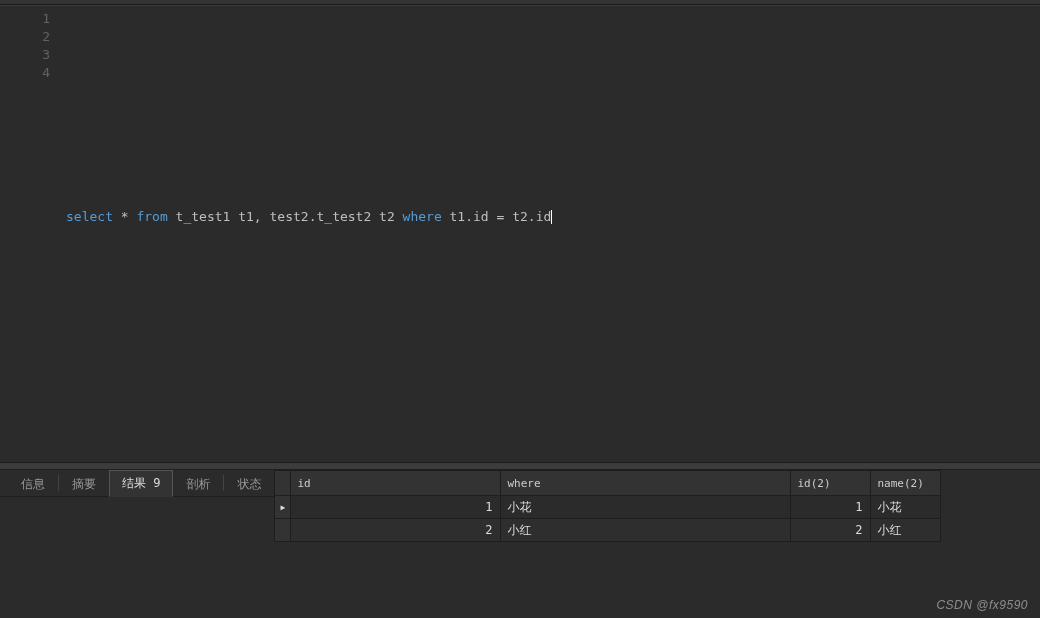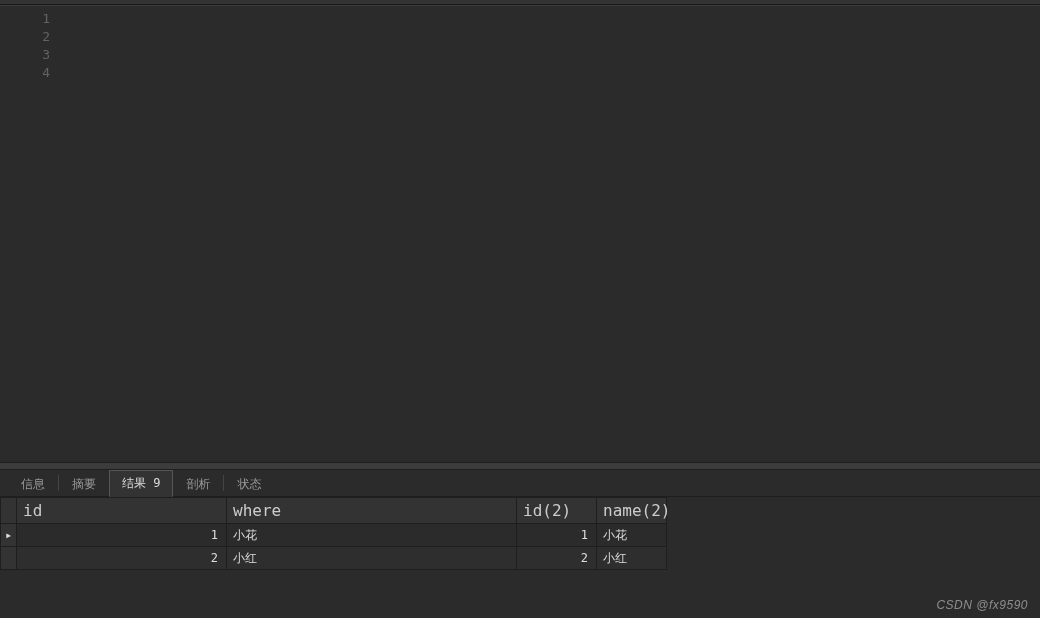--- a/index.html
+++ b/index.html
@@ -7,28 +7,28 @@
   .top-strip{height:4px;background:#333;border-bottom:1px solid #1a1a1a}
   .editor{flex:1;display:flex;background:#2b2b2b;position:relative;border-top:1px solid #3a3a3a}
   .gutter{width:50px;background:#2b2b2b;text-align:right;padding:4px 10px 0 0;color:#606366;font-family:Consolas,monospace;font-size:13px;line-height:18px;user-select:none}
   .code{flex:1;padding:4px 0 0 6px;font-family:Consolas,monospace;font-size:13px;line-height:18px;white-space:pre;position:relative}
   .code-line{height:18px}
   .kw{color:#569cd6}
   .plain{color:#bfbfbf}
   .caret{display:inline-block;width:1px;height:14px;background:#fff;vertical-align:middle;margin-bottom:2px}
   .left-gutter-border{position:absolute;left:0;top:0;bottom:0;width:3px;background:#2b2b2b}
   .splitter{height:6px;background:#3c3c3c;border-top:1px solid #1e1e1e;border-bottom:1px solid #1e1e1e}
-  .results-panel{height:148px;display:flex;flex-direction:column;background:#2b2b2b}
+  .results-panel{height:148px;display:flex;flex-direction:row;background:#2b2b2b}
   .rtabs{display:flex;align-items:flex-end;height:26px;background:#2b2b2b;padding-left:8px;border-bottom:1px solid #1e1e1e}
   .rtab{padding:4px 12px;color:#999;font-size:12px;border:1px solid transparent;border-bottom:none;margin-right:0;cursor:pointer;position:relative;top:1px}
   .rtab.active{background:#333;border:1px solid #555;border-bottom:1px solid #333;color:#ddd}
   .rtab-sep{width:1px;height:16px;background:#444;margin:0 0px;align-self:center}
   .grid{flex:1;overflow:auto;background:#2b2b2b}
   table.result{border-collapse:collapse;width:650px;table-layout:fixed}
-  table.result th{background:#333;color:#ccc;font-weight:normal;text-align:left;padding:3px 6px;border:1px solid #1e1e1e;font-size:16px;height:18px}
+  table.result th{background:#333;color:#ccc;font-weight:normal;text-align:left;padding:3px 6px;border:1px solid #1e1e1e;font-size:11px;height:18px}
   table.result td{background:#2f2f2f;color:#ddd;padding:2px 6px;border:1px solid #1e1e1e;font-size:12px;height:18px}
   table.result tr.row td{background:#2b2b2b}
   table.result tr.row.alt td{background:#2e2e2e}
   .row-handle{width:14px;background:#333!important;text-align:center;color:#aaa;padding:0!important}
   .num-cell{text-align:right;padding-right:8px!important}
   .watermark{position:absolute;right:12px;bottom:6px;color:rgba(220,220,220,0.55);font-size:12px;font-family:Arial,sans-serif;font-style:italic;pointer-events:none;letter-spacing:0.5px}
   col.c-handle{width:16px}
   col.c-id{width:210px}
   col.c-name{width:290px}
   col.c-id1{width:80px}
@@ -45,20 +45,21 @@
     <div class="gutter">
       <div>1</div>
       <div>2</div>
       <div>3</div>
       <div>4</div>
     </div>
     <div class="code">
       <div class="code-line"></div>
       <div class="code-line"></div>
       <div class="code-line"></div>
+      <div class="code-line"><span class="kw">select</span><span class="plain"> * </span><span class="kw">from</span><span class="plain"> t_test1 t1, test2.t_test2 t2 </span><span class="kw">where</span><span class="plain"> t1.id = t2.id</span><span class="caret"></span></div>
     </div>
   </div>
 
   <div class="splitter"></div>
 
   <div class="results-panel">
     <div class="rtabs">
       <div class="rtab">信息</div>
       <div class="rtab-sep"></div>
       <div class="rtab">摘要</div>

